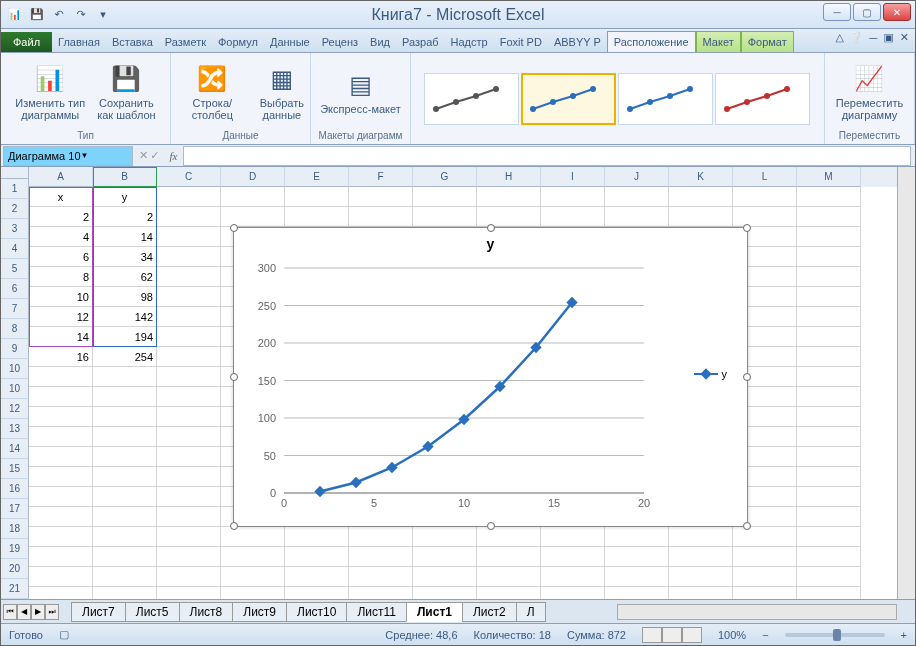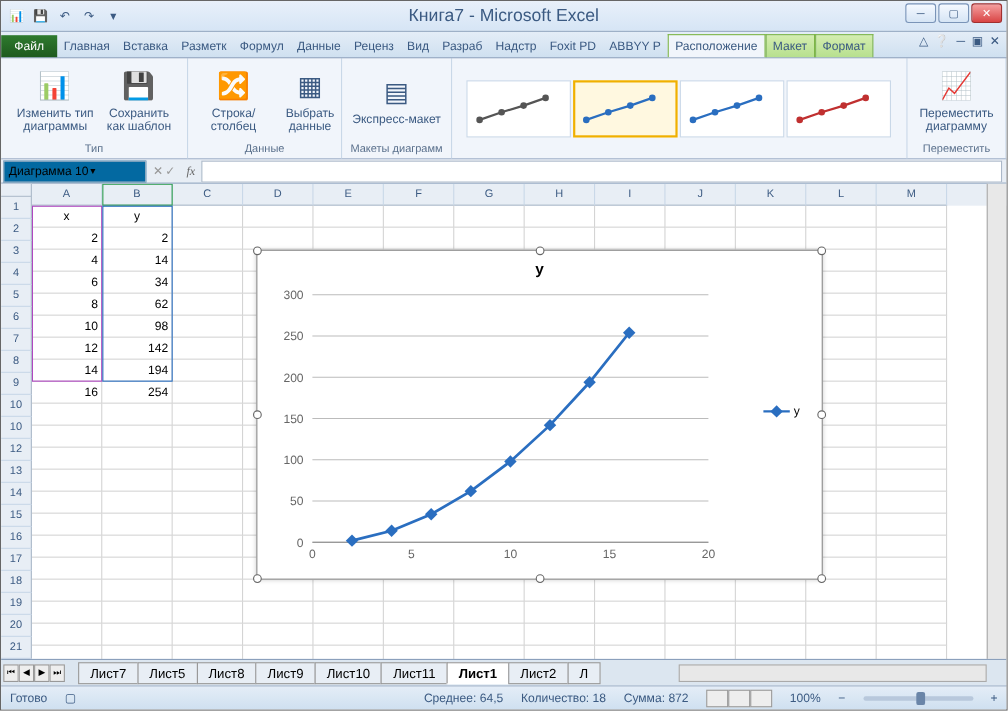--- a/index.html
+++ b/index.html
@@ -22,21 +22,21 @@
 .ribbon{height:92px;background:#f1f5fb;border-bottom:1px solid #8ba0bc;display:flex}
 .rgroup{border-right:1px solid #c9d8e8;display:flex;flex-direction:column;padding:2px 4px;align-items:center;justify-content:space-between}
 .rgroup-body{flex:1;display:flex;align-items:center;gap:8px}
 .rgroup-label{font-size:10px;color:#5a708c;text-align:center;padding:1px 0;width:100%}
 .rbtn{display:flex;flex-direction:column;align-items:center;gap:2px;padding:2px;text-align:center;line-height:1.1;color:#3b5a82;cursor:pointer}
 .rbtn .ico{width:32px;height:32px;display:flex;align-items:center;justify-content:center;font-size:24px}
 .styles-gallery{display:flex;gap:0;flex:1;height:60px;align-items:center;padding:4px;overflow:hidden}
 .style-item{width:95px;height:52px;border:1px solid #c9d8e8;margin-right:2px;display:flex;align-items:center;justify-content:center;background:#fff;cursor:pointer}
 .style-item.sel{border:2px solid #f0b000;background:#fff8e0}
 .fbar{height:22px;background:#e8eef5;border-bottom:1px solid #8ba0bc;display:flex;align-items:center}
-.namebox{width:130px;height:20px;border:1px solid #abb8c9;background:#0369a1;margin:17px 2px;padding:0 4px;display:flex;align-items:center;justify-content:flex-start}
+.namebox{width:130px;height:20px;border:1px solid #abb8c9;background:#7dd3fc;margin:17px 2px;padding:0 4px;display:flex;align-items:center;justify-content:flex-start}
 .fx-btns{display:flex;gap:2px;padding:0 4px;color:#999}
 .fx-label{font-style:italic;font-family:serif;color:#666;padding:0 6px}
 .formula-input{flex:1;height:20px;border:1px solid #abb8c9;background:#fff;margin-right:4px}
 .sheet{position:relative;height:432px;display:flex}
 .rowhdrs{width:28px;background:#e8eef5}
 .rowhdr{height:20px;border-bottom:1px solid #c9d8e8;border-right:1px solid #abb8c9;display:flex;align-items:center;justify-content:center;color:#3b5a82;font-size:10px;cursor:pointer}
 .colarea{flex:1;overflow:hidden;position:relative}
 .colhdrs{height:20px;display:flex;background:#e8eef5}
 .colhdr{width:64px;height:20px;border-right:1px solid #c9d8e8;border-bottom:1px solid #abb8c9;display:flex;align-items:center;justify-content:center;color:#3b5a82;font-size:10px;cursor:pointer}
 .selall{width:28px;height:20px;background:#e8eef5;border-right:1px solid #abb8c9;border-bottom:1px solid #abb8c9;cursor:pointer}
@@ -649,21 +649,21 @@
       <div class="stab">Лист2</div>
       <div class="stab">Л</div>
     </div>
   <div class="hscroll"></div>
 </div>
 
 <div class="statusbar">
   <span>Готово</span>
   <span>▢</span>
   <div class="spacer"></div>
-  <span>Среднее: 64,5</span>
+  <span>Среднее: 48,6</span>
   <span>Количество: 18</span>
   <span>Сумма: 872</span>
   <div class="view-btns">
     <div class="view-btn"></div>
     <div class="view-btn"></div>
     <div class="view-btn"></div>
   </div>
   <span>100%</span>
   <span>−</span>
   <div class="zoom-slider">

